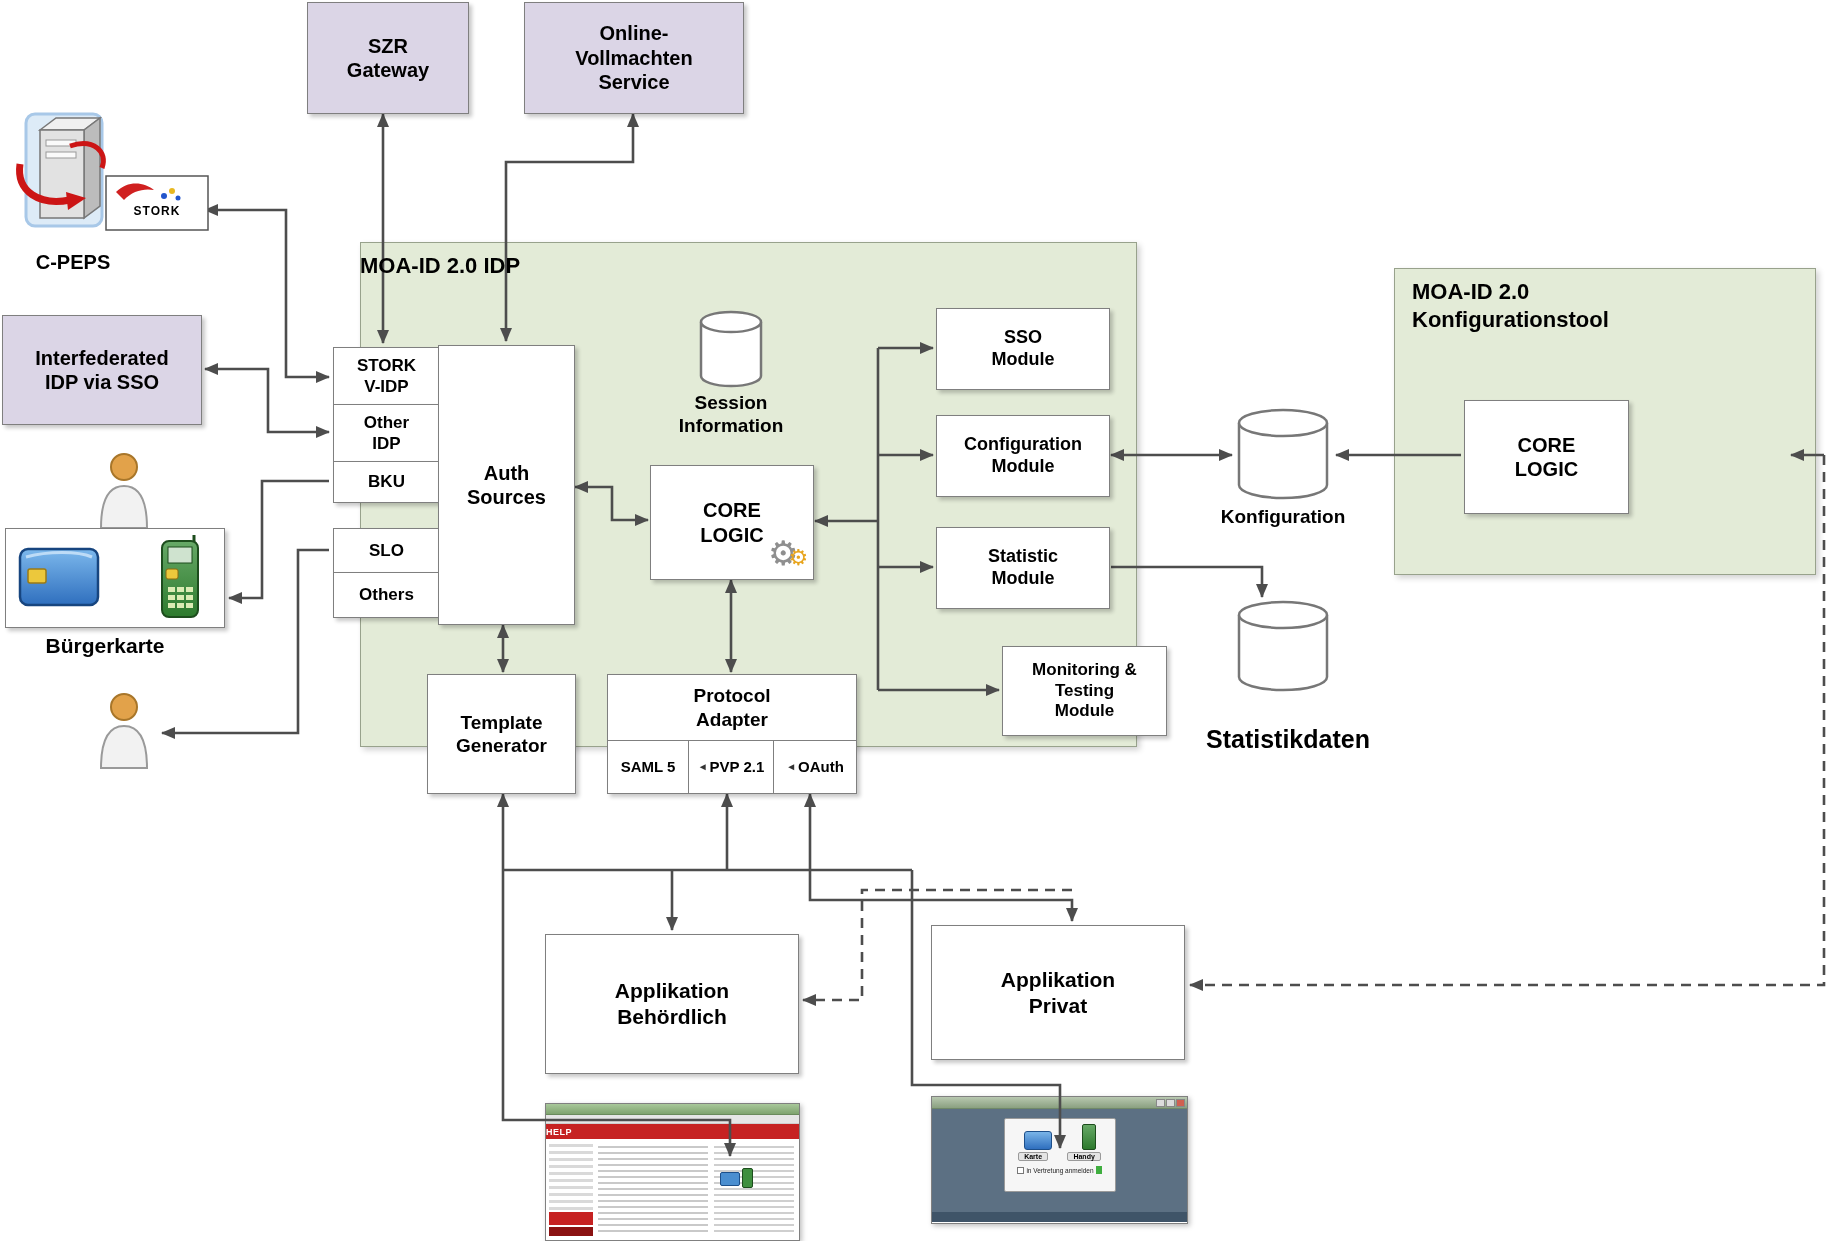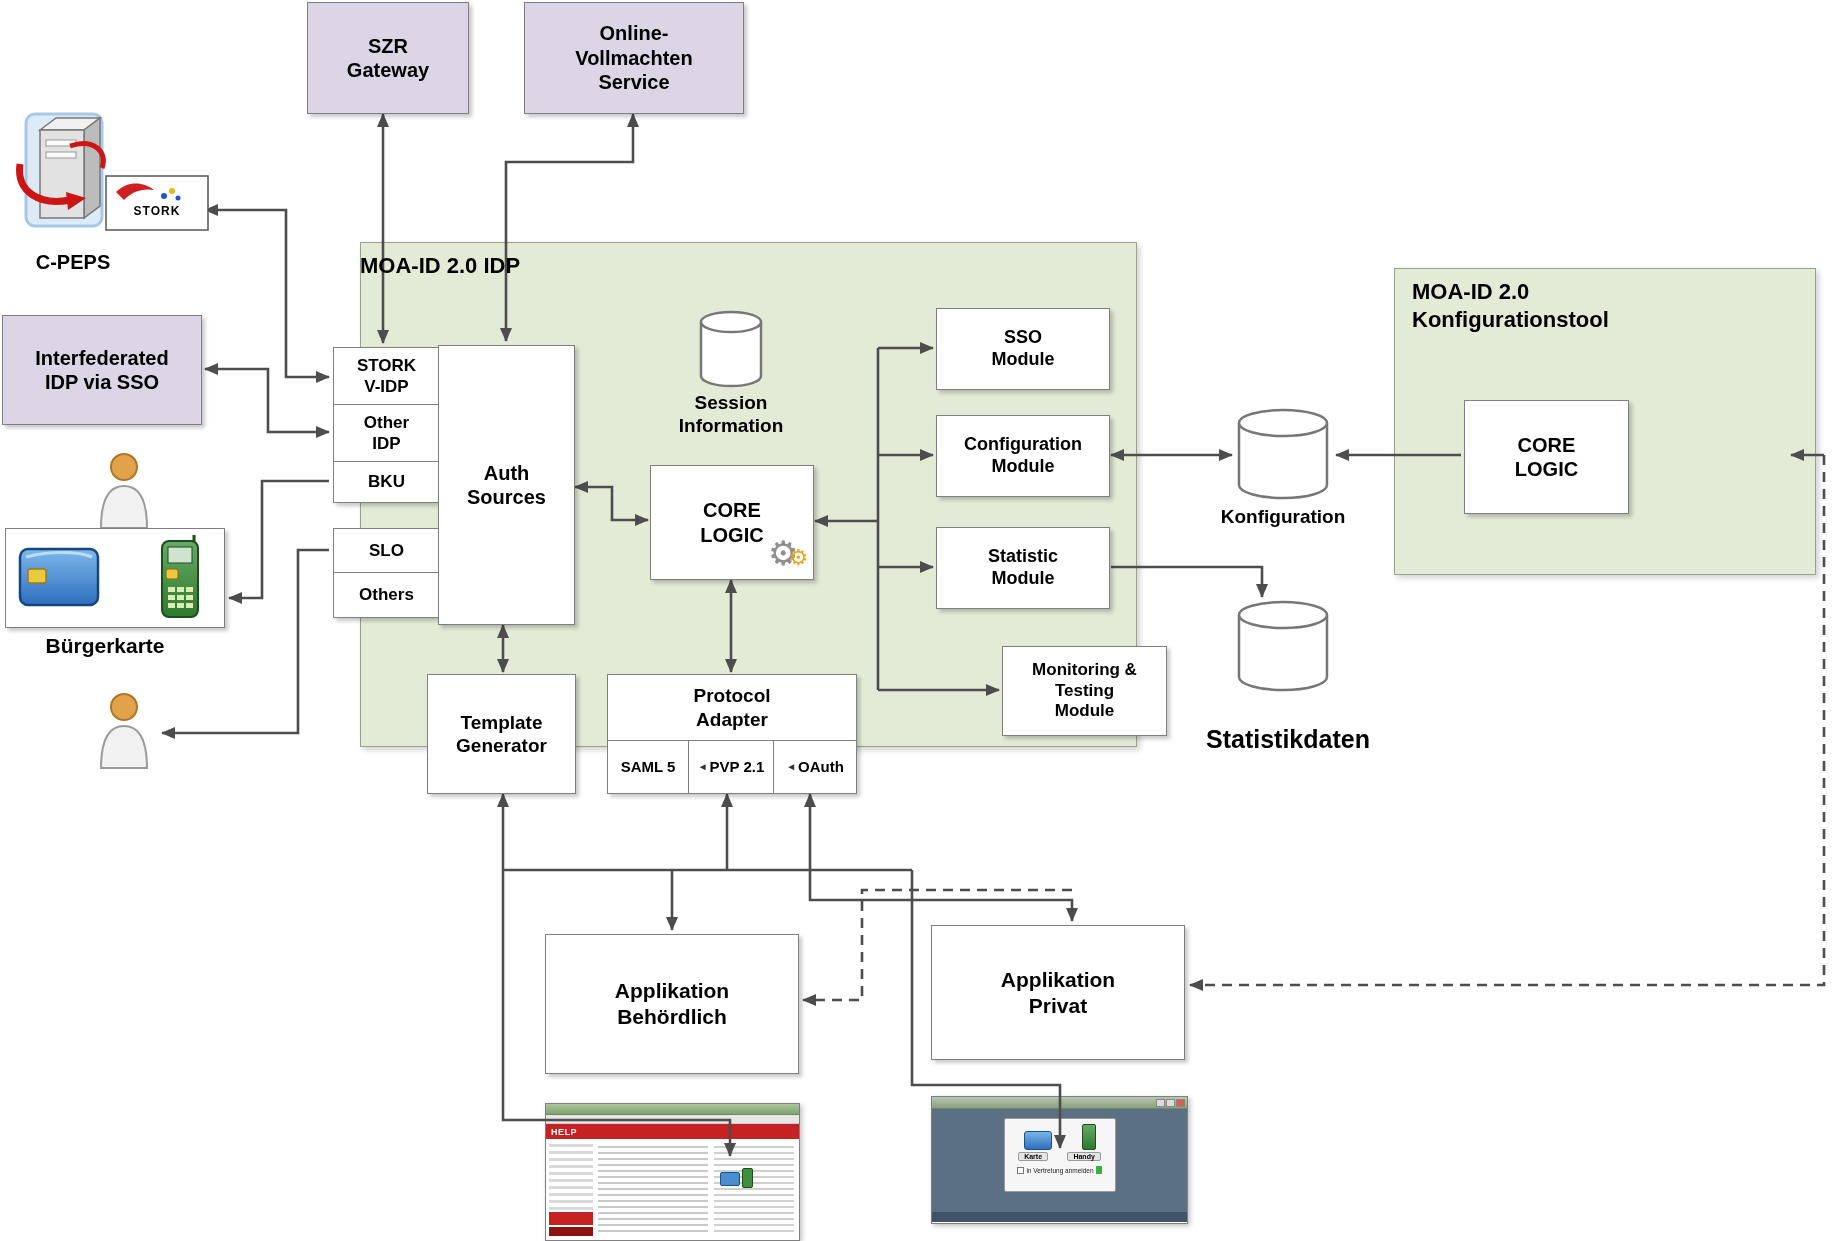--- a/index.html
+++ b/index.html
@@ -36,21 +36,21 @@
 <div id="canvas">
 
   <div class="panel" style="left:360px;top:242px;width:775px;height:503px"></div>
   <div class="panel" style="left:1394px;top:268px;width:420px;height:305px"></div>
 
   <div class="shot" style="left:545px;top:1103px;width:253px;height:136px">
     <div style="height:10px;background:linear-gradient(#a8c89a,#7fa36f);border-bottom:1px solid #6a8a5c"></div>
     <div style="height:8px;background:#e6e6e6;border-bottom:1px solid #cfcfcf"></div>
     <div style="position:relative;height:116px;background:#fff">
       <div style="height:15px;background:#c62222;display:flex;align-items:center">
-        <span style="color:#fff;font-weight:bold;font-size:9px;padding-left:5px;letter-spacing:.5px">HELP</span>
+        <span style="color:#fff;font-weight:bold;font-size:9px;letter-spacing:.5px">HELP</span>
       </div>
       <div style="position:absolute;left:3px;top:20px;width:44px;height:66px;background:repeating-linear-gradient(#d9d9d9 0 3px,#fff 3px 7px)"></div>
       <div style="position:absolute;left:3px;top:88px;width:44px;height:13px;background:#c62222"></div>
       <div style="position:absolute;left:3px;top:103px;width:44px;height:9px;background:#8a1212"></div>
       <div style="position:absolute;left:52px;top:22px;width:110px;height:90px;background:repeating-linear-gradient(#c9c9c9 0 2px,#fff 2px 6px)"></div>
       <div style="position:absolute;left:168px;top:22px;width:80px;height:90px;background:repeating-linear-gradient(#cfcfcf 0 2px,#fff 2px 6px)"></div>
       <div style="position:absolute;left:174px;top:48px;width:18px;height:12px;background:#4a8ed0;border:1px solid #1d4f8a;border-radius:2px"></div>
       <div style="position:absolute;left:196px;top:44px;width:9px;height:18px;background:#3f8f3f;border:1px solid #1d4d1d;border-radius:2px"></div>
     </div>
   </div>

